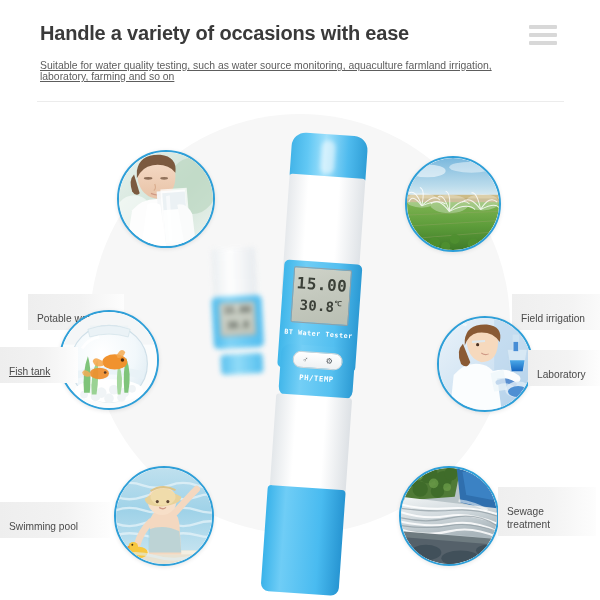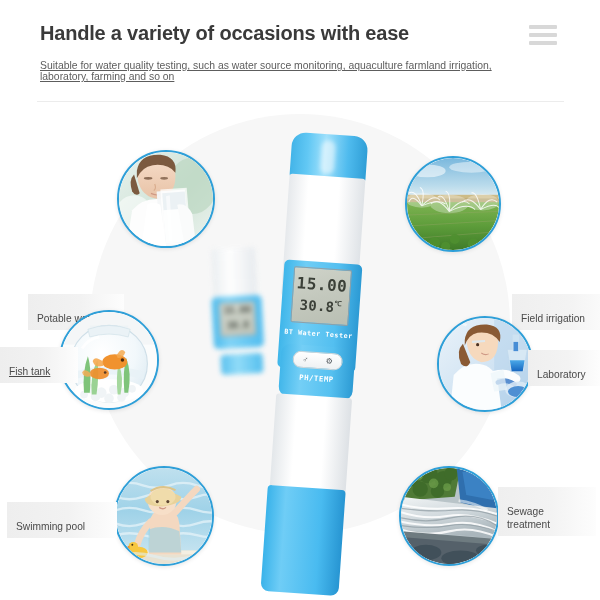--- a/index.html
+++ b/index.html
@@ -437,21 +437,21 @@
         <g>
           <ellipse cx="24" cy="88" rx="9" ry="6" fill="#f7c73f"></ellipse>
           <circle cx="18" cy="82" r="5" fill="#f7c73f"></circle>
           <path d="M14 81 l-5 2 l5 2 z" fill="#f08a28"></path>
           <circle cx="17" cy="80" r="1" fill="#4a3310"></circle>
         </g>
         <path d="M0 92 q20 -6 40 0 t40 0 t20 0" stroke="#dff0f7" stroke-width="3" fill="none" opacity="0.6"></path>
       </svg>
     </div>
   </div>
-  <div class="label" style="left:0px; top:398px; width:110px;margin-left:7px;">
+  <div class="label" style="left:0px; top:398px; width:110px;">
     <span>Swimming pool</span>
   </div>
 
   <div class="photo" style="left:405px; top:52px; width:96px; height:96px;">
     <div class="inner">
       <svg viewBox="0 0 100 100" preserveAspectRatio="xMidYMid slice">
         <defs>
           <linearGradient id="fisky" x1="0" y1="0" x2="0" y2="1">
             <stop offset="0" stop-color="#7ab8dd"></stop>
               <stop offset="0.7" stop-color="#bcdcec"></stop>

